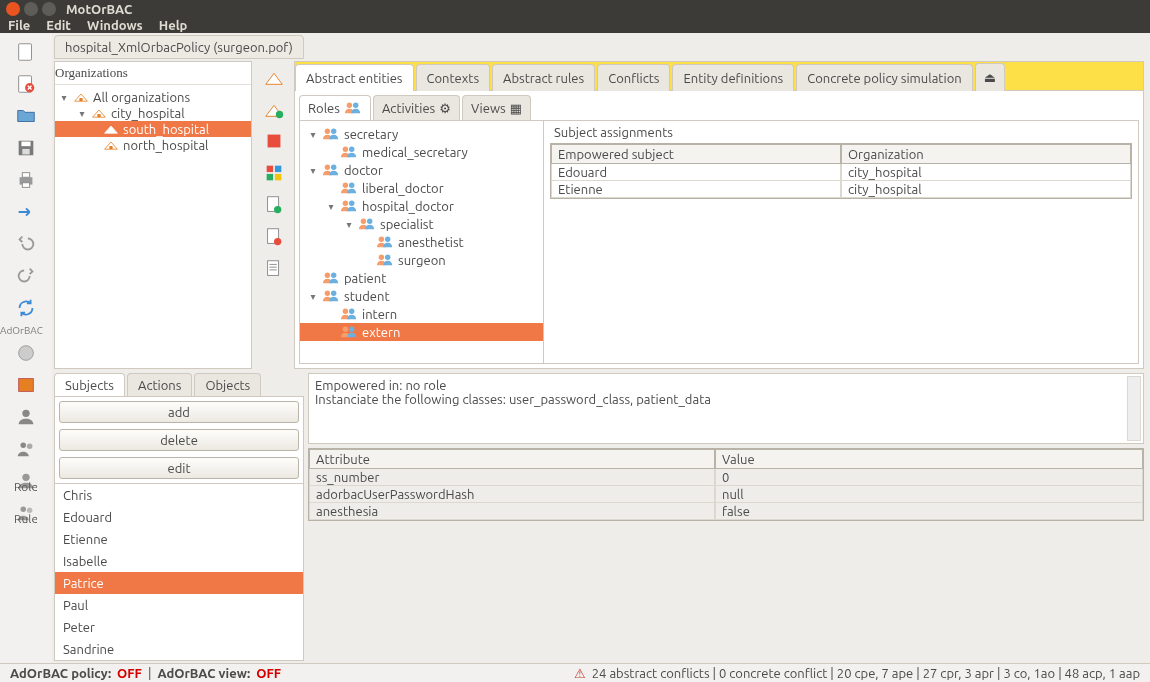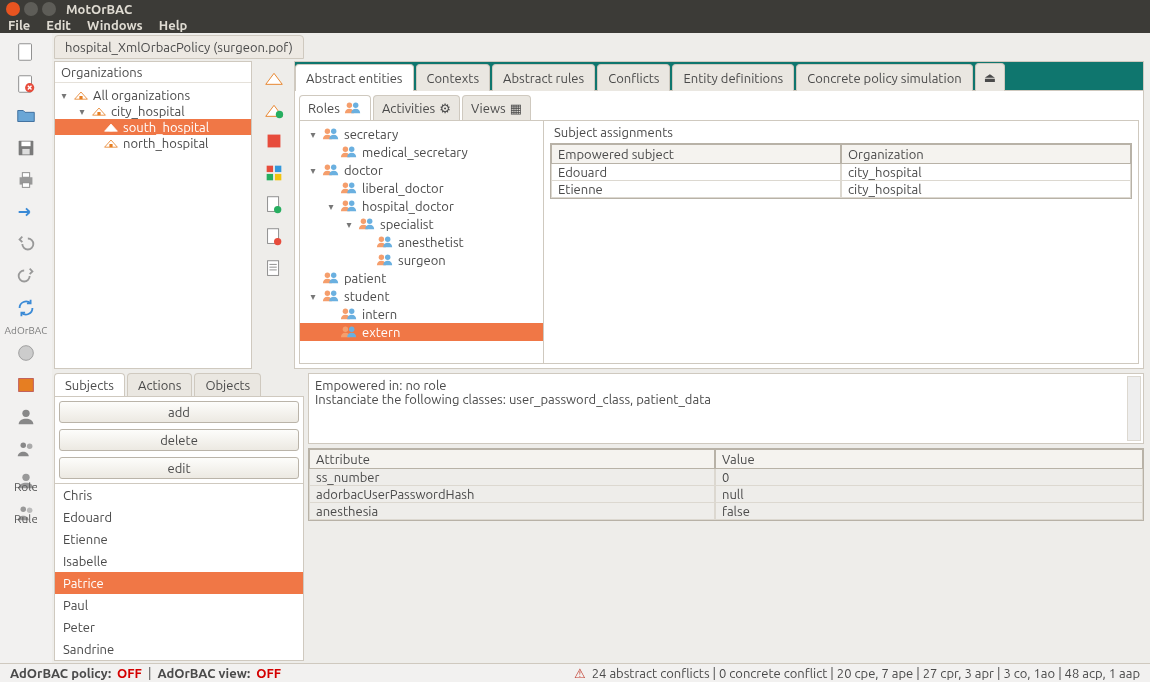--- a/index.html
+++ b/index.html
@@ -8,36 +8,36 @@
   .tb-btn { width: 14px; height: 14px; border-radius: 7px; display: inline-block; }
   .tb-close { background: #e95420; }
   .tb-min, .tb-max { background: #5e5d58; }
   .title-text { color: #dfdbd2; font-weight: bold; margin-left: 6px; }
   .menubar { background: #3c3b37; height: 22px; display: flex; align-items: center; padding: 0 8px; gap: 16px; font-weight: bold; }
   .menubar span { color: #dfdbd2; font-size: 13px; cursor: default; }
   .workspace { flex: 1; display: flex; background: #eeedea; }
   .left-toolbar { width: 52px; background: #f2f1f0; display: flex; flex-direction: column; align-items: center; padding-top: 4px; gap: 2px; }
   .tbicon { width: 36px; height: 30px; border: 1px solid transparent; border-radius: 3px; display: flex; align-items: center; justify-content: center; }
   .tbicon svg { width: 22px; height: 22px; }
-  .tblabel { font-size: 10px; color: #7a7a7a; text-align: center; width: 100%; }
+  .tblabel { font-size: 10px; color: #7a7a7a; width: 100%; }
   .main { flex: 1; display: flex; flex-direction: column; padding: 2px 4px 0 0; }
   .policy-title { background: #ede9e3; border: 1px solid #cfc9bf; border-radius: 4px 4px 0 0; padding: 4px 10px; margin-left: 2px; width: fit-content; }
   .main-top { display: flex; height: 310px; }
   .org-panel { width: 198px; border: 1px solid #cfc9bf; background: #fff; margin: 2px 2px 0 2px; display: flex; flex-direction: column; }
-  .org-header { padding: 3px 6px; border-bottom: 1px solid #e5e1da; }
+  .org-header { padding: 3px 0; border-bottom: 1px solid #e5e1da; font-family: Liberation Serif, serif; }
   .tree { padding: 4px 0; }
   .tree-row { display: flex; align-items: center; padding: 1px 4px; gap: 4px; cursor: default; }
   .tree-row.selected { background: #f07746; color: #fff; }
   .tree-row.selected span { color: #fff; }
   .expander { width: 10px; text-align: center; color: #777; font-size: 10px; }
   .org-icon { width: 16px; height: 14px; display: inline-block; }
   .mid-toolbar { width: 40px; display: flex; flex-direction: column; align-items: center; padding-top: 4px; gap: 4px; }
   .mid-toolbar .tbicon { width: 32px; height: 28px; }
   .right-panel { flex: 1; border: 1px solid #cfc9bf; background: #f2f1f0; margin: 2px 2px 0 0; display: flex; flex-direction: column; }
-  .tabrow { display: flex; align-items: flex-end; background: #0f766e; border-bottom: 1px solid #cfc9bf; }
+  .tabrow { display: flex; align-items: flex-end; background: #fde047; border-bottom: 1px solid #cfc9bf; }
   .tab { padding: 6px 10px; border: 1px solid #cfc9bf; border-bottom: none; margin-right: 2px; background: #eae7e1; border-radius: 4px 4px 0 0; cursor: default; position: relative; top: 1px; }
   .tab.active { background: #fff; }
   .tab.eject { padding: 6px 8px; }
   .tabbody { flex: 1; background: #fff; display: flex; flex-direction: column; }
   .subtabs { display: flex; padding: 4px 4px 0 4px; gap: 2px; }
   .subtab { padding: 4px 8px; border: 1px solid #cfc9bf; border-bottom: none; border-radius: 4px 4px 0 0; background: #eae7e1; display: flex; align-items: center; gap: 4px; cursor: default; }
   .subtab.active { background: #fff; }
   .subbody { flex: 1; display: flex; border: 1px solid #cfc9bf; margin: 0 4px 4px 4px; }
   .roletree { width: 244px; border-right: 1px solid #cfc9bf; padding: 4px 0; overflow: hidden; }
   .roletree .tree-row { padding-left: 6px; }

